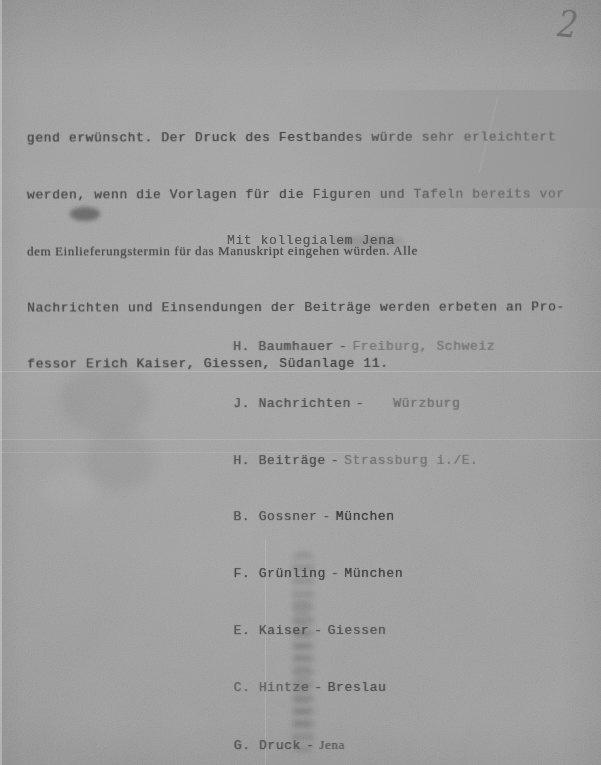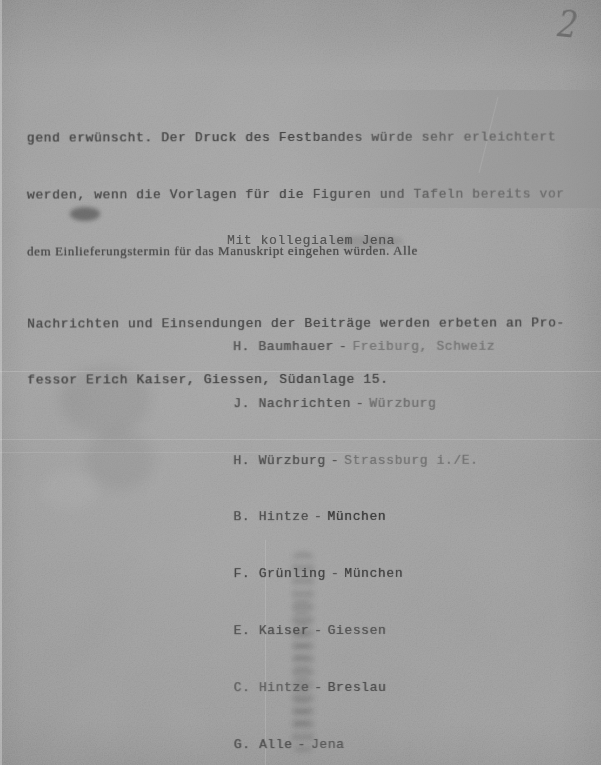--- a/index.html
+++ b/index.html
@@ -94,21 +94,21 @@
     white-space: pre;
   }
   .para {
     position: absolute; left: 27px; top: 95px;
     transform: rotate(-0.12deg);
   }
   .para .line { line-height: 26.6px; opacity: 0.92; }
   .para .line:nth-child(1) { opacity: 0.95; }
   .para .line:nth-child(2) { opacity: 0.9; }
   .para .line:nth-child(3) { opacity: 0.88; font-family: Liberation Serif, serif; }
-  .para .line:nth-child(4) { opacity: 0.9; margin-top: 16px; }
+  .para .line:nth-child(4) { opacity: 0.9; }
   .para .line:nth-child(5) { opacity: 0.96; }
   .closing {
     position: absolute; left: 227px; top: 233px;
     opacity: 0.8; filter: blur(0.45px);
     text-shadow: 0.3px 0 0 rgba(55,55,55,0.5);
   }
   
   .fade-right {
     position: absolute; left: 295px; top: 90px; width: 306px; height: 118px;
     background: linear-gradient(90deg,
@@ -130,29 +130,29 @@
   
   .sigs {
     position: absolute; left: 183px; top: 269px;
     transform: rotate(-0.1deg);
   }
   .sig { height: 26.8px; line-height: 32px; }
   .sig .nm  { opacity: 0.85; }
   .sig .sep { margin: 0 5px; opacity: 0.8; }
   .sig .ct  { opacity: 0.85; }
   .sig:nth-child(1)  .ct { opacity: 0.48; filter: blur(0.55px); }
-  .sig:nth-child(2)  .ct { opacity: 0.55; filter: blur(0.5px); }
+  .sig:nth-child(2)  .ct { opacity: 0.55; filter: blur(0.5px); margin-left: 24px; }
   .sig:nth-child(3)  .ct { opacity: 0.5;  filter: blur(0.6px); text-align: center; }
   .sig:nth-child(4)  .ct { opacity: 0.95; color: #363636; }
   .sig:nth-child(5)  .ct { opacity: 0.9;  color: #3a3a3a; }
   .sig:nth-child(5)  .nm { opacity: 0.95; margin-top: 19px; }
   .sig:nth-child(6)  .ct { opacity: 0.8; }
   .sig:nth-child(7)  .nm { opacity: 0.7; }
   .sig:nth-child(7)  .ct { opacity: 0.82; filter: blur(0.6px); color: #3a3a3a; }
-  .sig:nth-child(8)  .ct { opacity: 0.72; }
+  .sig:nth-child(8)  .ct { opacity: 0.72; font-family: Liberation Serif, serif; }
   .sig:nth-child(9)  .ct { opacity: 0.93; color: #383838; }
   .sig:nth-child(10) .ct { opacity: 0.9;  color: #383838; }
   .sig:nth-child(11) .nm { opacity: 0.8; }
   .sig:nth-child(11) .ct {
     opacity: 1; color: #2e2e2e;
     text-shadow: 0.4px 0 0 rgba(35,35,35,0.7), 0 0 5px rgba(220,220,220,0.25);
   }
 </style>
 </head>
 <body>
@@ -186,53 +186,53 @@
   <div class="ghost"></div>
   <div class="ghost2"></div>
 
   <div class="pagenum">2</div>
 
   <div class="para ink">
     <div class="line">gend erwünscht. Der Druck des Festbandes würde sehr erleichtert</div>
     <div class="line">werden, wenn die Vorlagen für die Figuren und Tafeln bereits vor</div>
     <div class="line">dem Einlieferungstermin für das Manuskript eingehen würden. Alle</div>
     <div class="line">Nachrichten und Einsendungen der Beiträge werden erbeten an Pro-</div>
-    <div class="line">fessor Erich Kaiser, Giessen, Südanlage 15.</div>
+    <div class="line">fessor Erich Kaiser, Giessen, Südanlage 11.</div>
   </div>
 
   <div class="closing ink">Mit kollegialem Jena</div>
 
   <div class="smudge"></div>
   <div class="smudge2"></div>
   <div class="fade-right"></div>
 
   <div class="sigs ink">
     <div class="sig">
       <span class="nm">H. Baumhauer</span><span class="sep">-</span><span class="ct">Freiburg, Schweiz</span>
     </div>
     <div class="sig">
       <span class="nm">J. Nachrichten</span><span class="sep">-</span><span class="ct">Würzburg</span>
     </div>
     <div class="sig">
-      <span class="nm">H. Würzburg</span><span class="sep">-</span><span class="ct">Strassburg i./E.</span>
-    </div>
-    <div class="sig">
-      <span class="nm">B. Hintze</span><span class="sep">-</span><span class="ct">München</span>
+      <span class="nm">H. Beiträge</span><span class="sep">-</span><span class="ct">Strassburg i./E.</span>
+    </div>
+    <div class="sig">
+      <span class="nm">B. Gossner</span><span class="sep">-</span><span class="ct">München</span>
     </div>
     <div class="sig">
       <span class="nm">F. Grünling</span><span class="sep">-</span><span class="ct">München</span>
     </div>
     <div class="sig">
       <span class="nm">E. Kaiser</span><span class="sep">-</span><span class="ct">Giessen</span>
     </div>
     <div class="sig">
       <span class="nm">C. Hintze</span><span class="sep">-</span><span class="ct">Breslau</span>
     </div>
     <div class="sig">
-      <span class="nm">G. Alle</span><span class="sep">-</span><span class="ct">Jena</span>
+      <span class="nm">G. Druck</span><span class="sep">-</span><span class="ct">Jena</span>
     </div>
     <div class="sig">
       
     </div>
     
     
   </div>
 
 </div>
 

